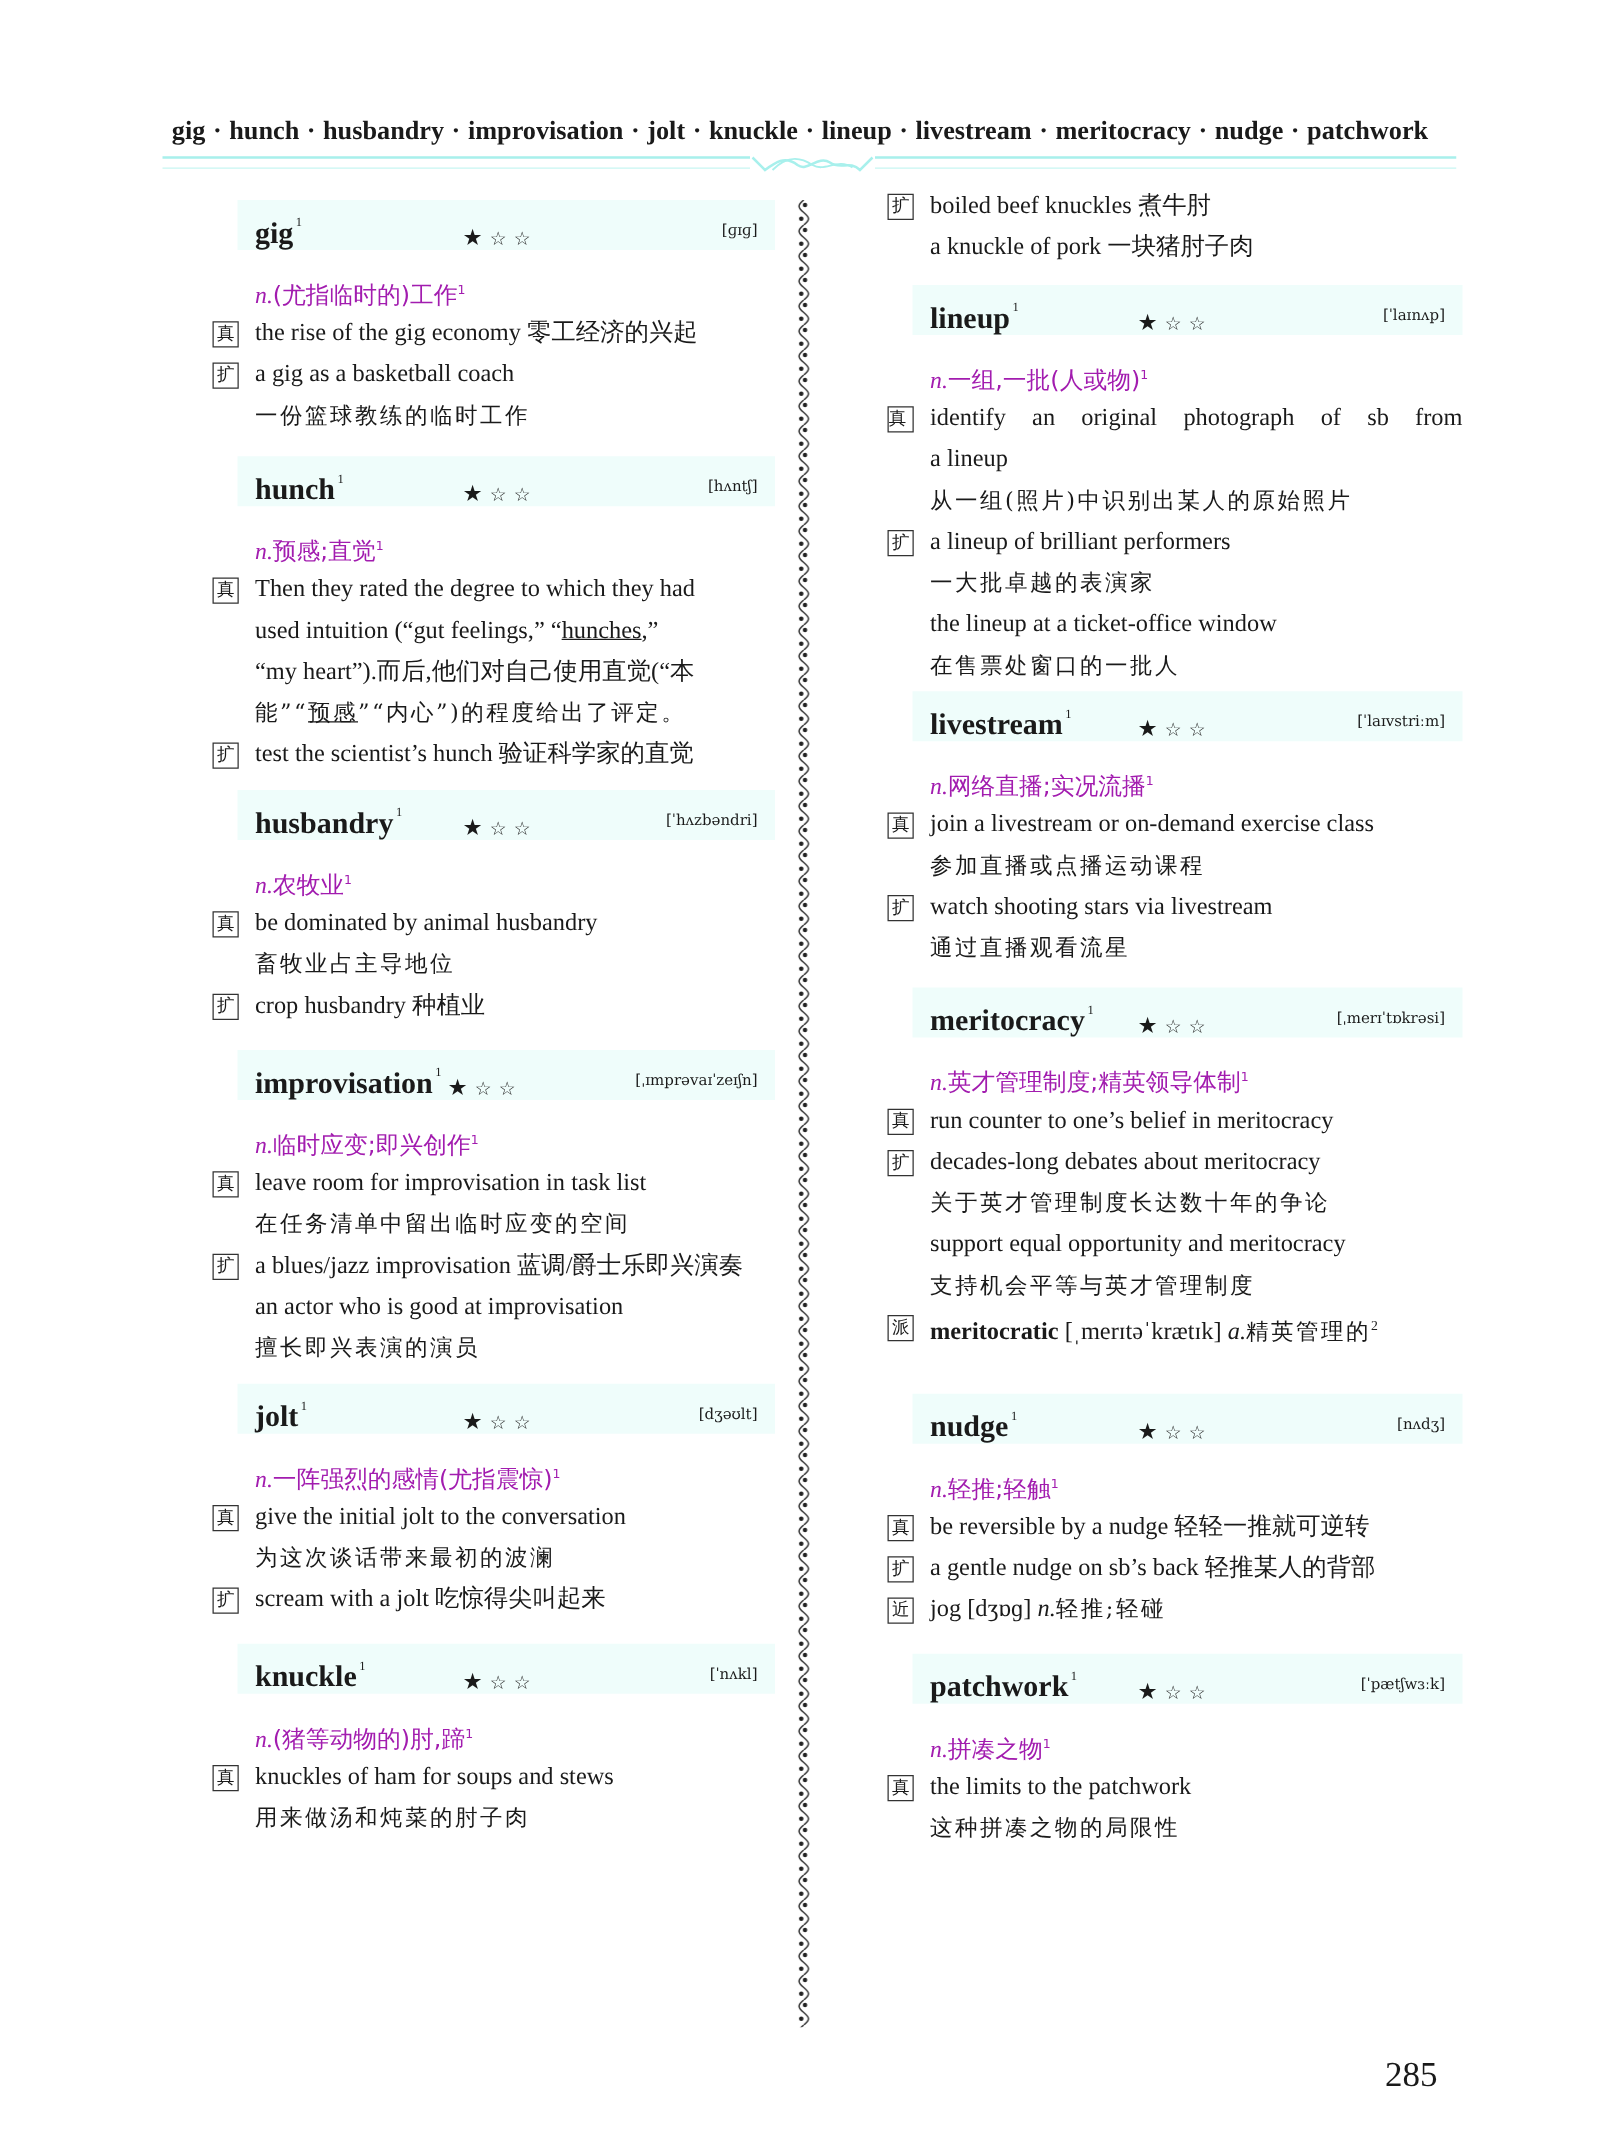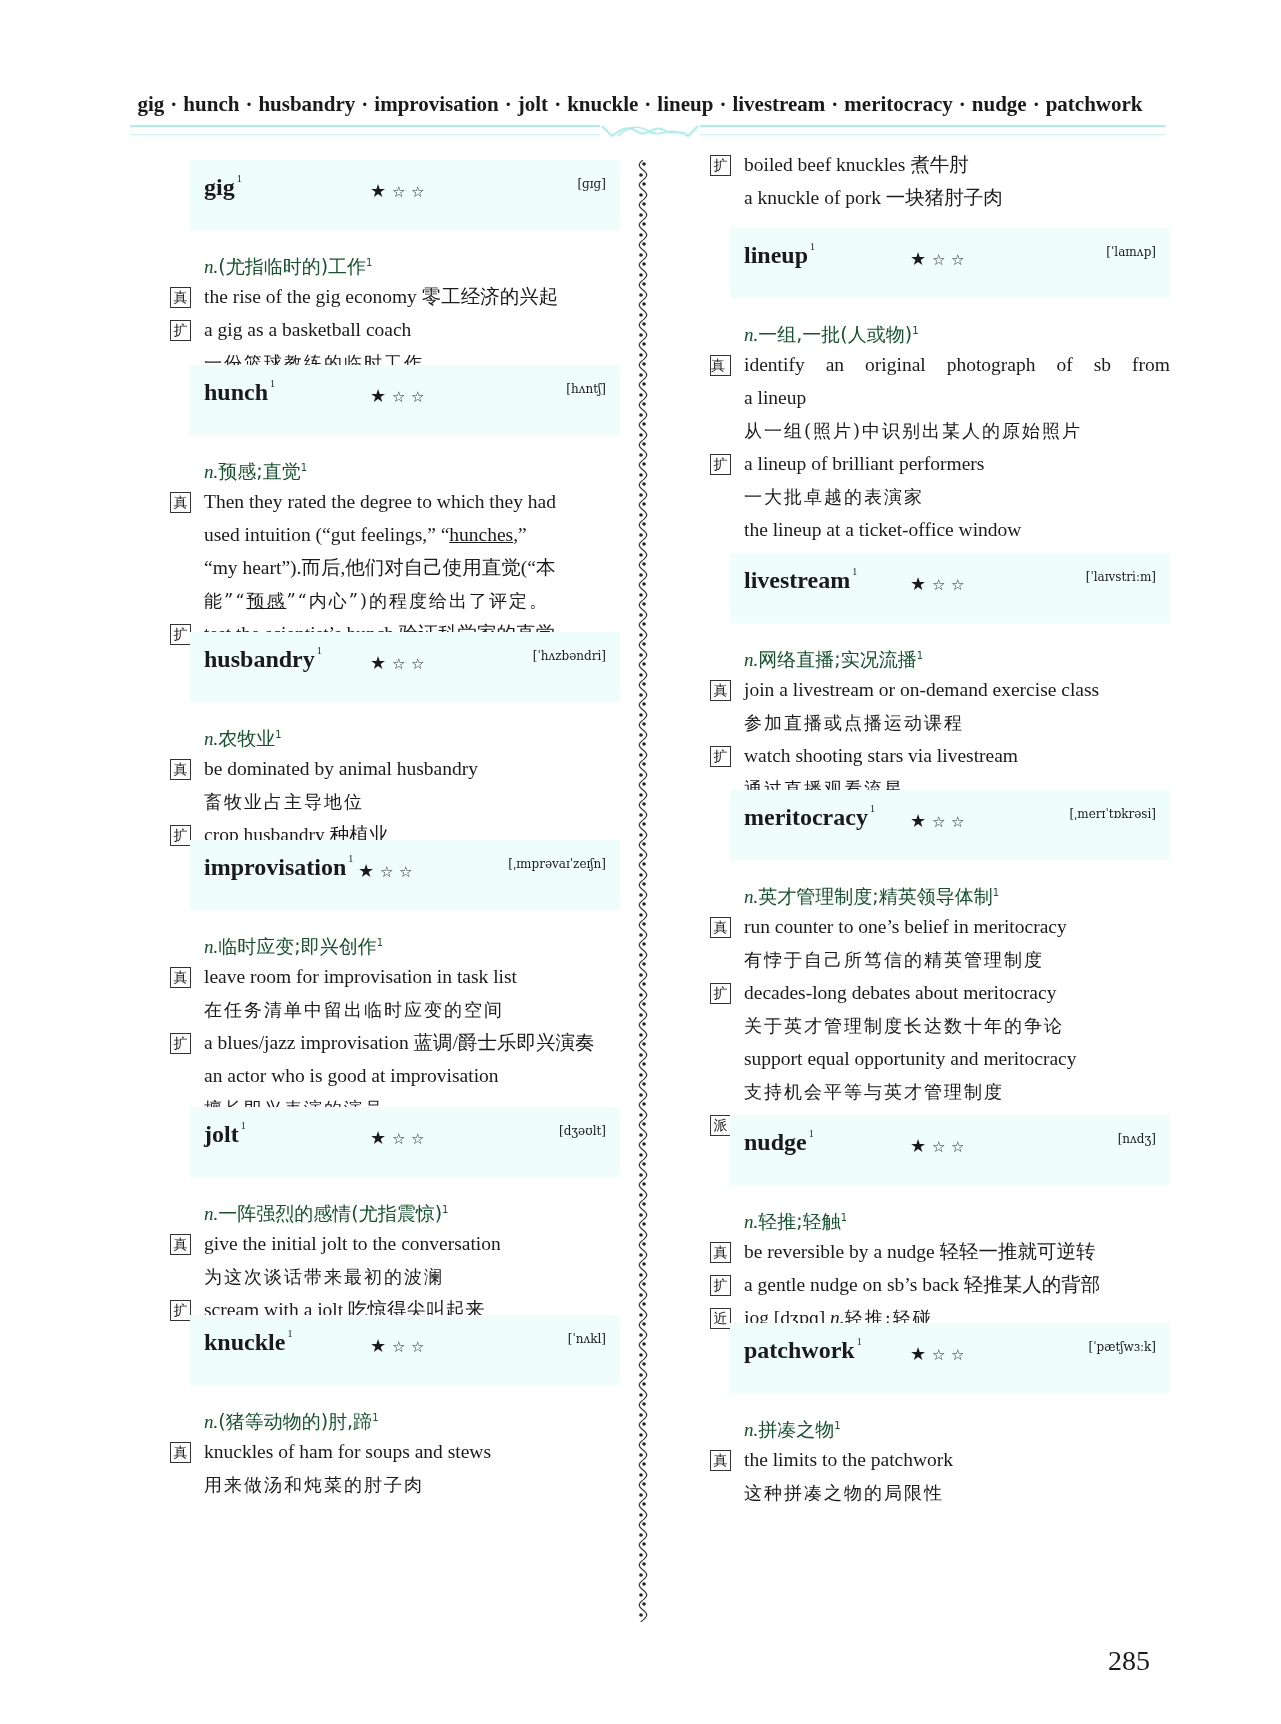--- a/index.html
+++ b/index.html
@@ -13,29 +13,29 @@
   .head-rule.right { left:700px; width:465px; }
   .ornament { position:absolute; left:598px; top:120px; width:104px; height:20px; }
 
   .col { position:absolute; top:160px; }
   .col.left { left:160px; width:460px; }
   .col.right { left:700px; width:470px; }
 
   .divider { position:absolute; left:636px; top:160px; width:14px; height:1462px; }
 
   .entry { position:absolute; left:0; right:0; }
-  .head-box { position:relative; margin-left:30px; height:70px; background:#effdfb;
+  .head-box { position:relative; margin-left:30px; height:40px; background:#effdfb;
               border-radius:0; }
   .hw { position:absolute; left:14px; top:14px; font-weight:bold; font-size:24px; }
   .hw sup { font-size:10px; font-weight:normal; position:relative; top:-4px; margin-left:2px; }
   .stars { position:absolute; left:180px; top:20px; font-size:18px; font-family:"DejaVu Sans",sans-serif; }
   .stars .off { font-size:15px; color:#222; }
   .phon { position:absolute; right:14px; top:17px; font-size:12px; font-family:"DejaVu Serif",serif; }
 
-  .def { margin-left:44px; margin-top:20px; color:#14532d; font-size:19px;
+  .def { margin-left:44px; margin-top:20px; color:#a21caf; font-size:19px;
          font-family:"DejaVu Sans",sans-serif; line-height:26px; }
   .def .pos { font-style:italic; font-family:"Liberation Serif",serif; }
   .def sup { font-size:10px; }
 
   .line { position:relative; padding-left:44px; font-size:19.5px; line-height:33px; white-space:nowrap; }
   .tag { position:absolute; left:10px; top:7px; width:19px; height:19px; border:1.5px solid #333;
          font-size:14px; line-height:19px; text-align:center; font-family:"DejaVu Sans",sans-serif;
          box-sizing:content-box; }
   .zh { font-family:"DejaVu Serif",serif; font-size:18px; letter-spacing:2px; }
   .u { text-decoration:underline; }
@@ -184,21 +184,20 @@
   </div>
 
   <div class="entry" style="top:630px;">
     <div class="head-box">
       <span class="hw"><span>meritocracy</span><sup>1</sup></span>
       <span class="stars"><span>★</span> <span class="off">☆</span> <span class="off">☆</span></span>
       <span class="phon">[ˌmerɪˈtɒkrəsi]</span>
     </div>
     <div class="def"><span class="pos">n.</span><span>英才管理制度;精英领导体制</span><sup>1</sup></div>
     <div class="line"><span class="tag">真</span><span>run counter to one’s belief in meritocracy</span></div>
-    <div class="line zh">有悖于自己所笃信的精英管理制度</div>
     <div class="line"><span class="tag">扩</span><span>decades-long debates about meritocracy</span></div>
     <div class="line zh">关于英才管理制度长达数十年的争论</div>
     <div class="line">support equal opportunity and meritocracy</div>
     <div class="line zh">支持机会平等与英才管理制度</div>
     <div class="line"><span class="tag">派</span><span class="b">meritocratic</span> <span>[ˌmerɪtəˈkrætɪk]</span> <span class="it">a.</span><span class="zh">精英管理的</span><sup style="font-size:11px;">2</sup></div>
   </div>
 
   <div class="entry" style="top:955px;">
     <div class="head-box">
       <span class="hw"><span>nudge</span><sup>1</sup></span>

